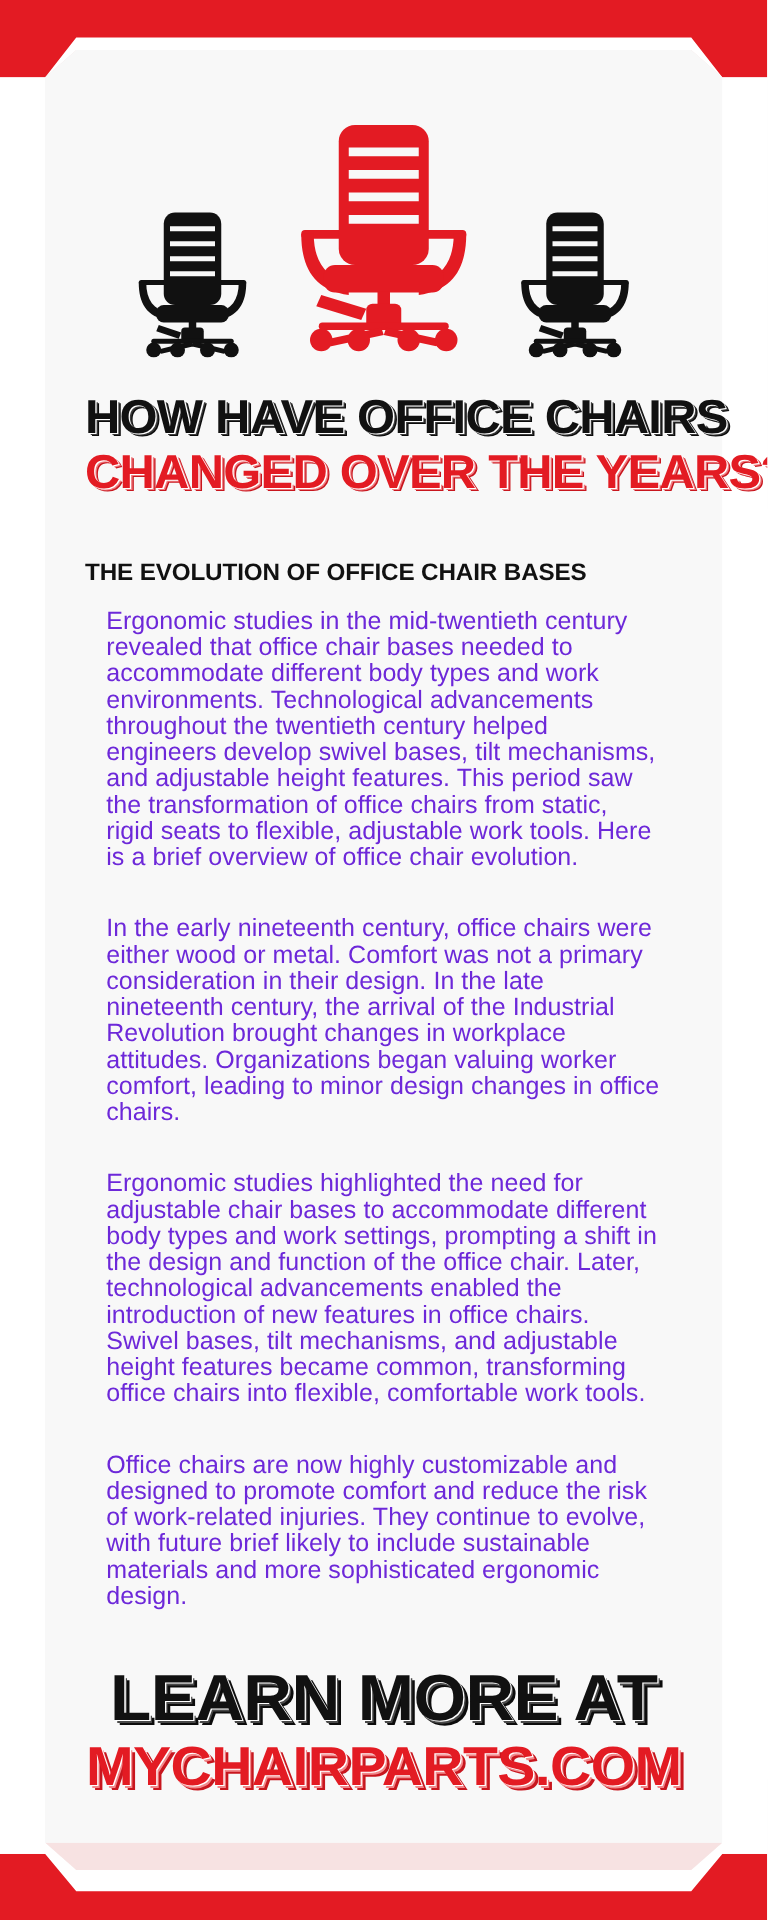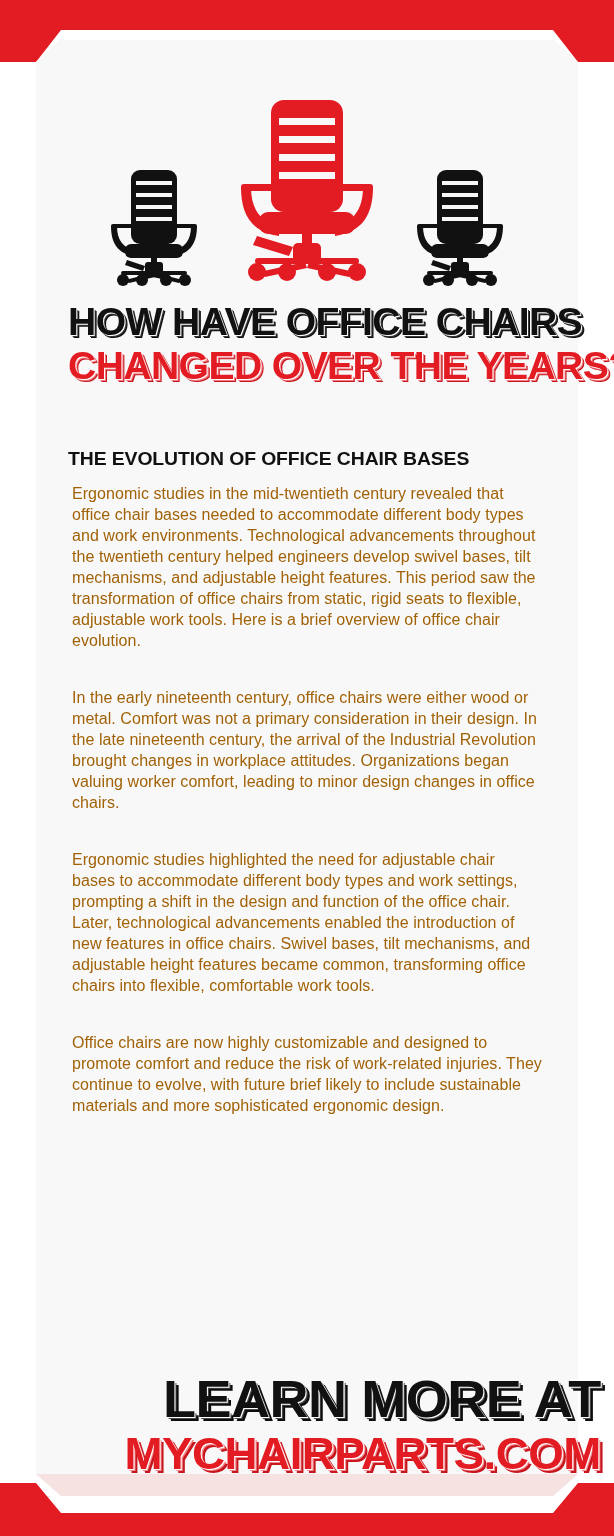--- a/index.html
+++ b/index.html
@@ -80,21 +80,21 @@
     justify-content: center;
     gap: 18px;
   }
   .chair-small { width: 110px; height: 130px; display: block; }
   .chair-big   { width: 160px; height: 200px; display: block; }
 
   
   .titles {
     position: absolute;
     left: 68px;
-    top: 300px;
+    top: 312px;
     width: 480px;
   }
   .title-line {
     font-family: "Liberation Sans Narrow", "Liberation Sans", sans-serif;
     font-weight: bold;
     font-size: 38px;
     line-height: 44px;
     letter-spacing: -0.6px;
     transform: scaleX(1.03);
     transform-origin: left center;
@@ -120,24 +120,24 @@
     font-family: "Liberation Sans Narrow", "Liberation Sans", sans-serif;
     font-weight: bold;
     font-size: 19px;
     letter-spacing: -0.1px;
     color: #111111;
     margin: 0 0 13px 0;
     transform: scaleX(1.02);
     transform-origin: left center;
   }
   p.para {
-    margin: 4px;
-    font-size: 16px;
+    margin: 17px;
+    font-size: 20px;
     line-height: 21px;
-    color: #a16207;
+    color: #6d28d9;
     letter-spacing: 0.05px;
   }
 
   .block { margin-top: 36px; }
 
   .badge-row {
     display: flex;
     align-items: center;
     margin-bottom: 14px;
   }
@@ -159,25 +159,24 @@
     height: 5px;
     margin-left: 14px;
     background-image: radial-gradient(circle at 2.5px 2.5px, #E31B23 2.4px, rgba(0,0,0,0) 2.6px);
     background-size: 12px 5px;
     background-repeat: repeat-x;
   }
 
   
   .cta {
     position: absolute;
-    left: 48px;
+    left: 36px;
     top: 1330px;
     width: 542px;
-    text-align: right;
-    margin-top: 40px;
+    text-align: center;
   }
   .cta-line {
     font-family: "Liberation Sans Narrow", "Liberation Sans", sans-serif;
     font-weight: bold;
     letter-spacing: -0.5px;
     white-space: nowrap;
   }
   .cta-1 {
     font-size: 52px;
     line-height: 58px;

